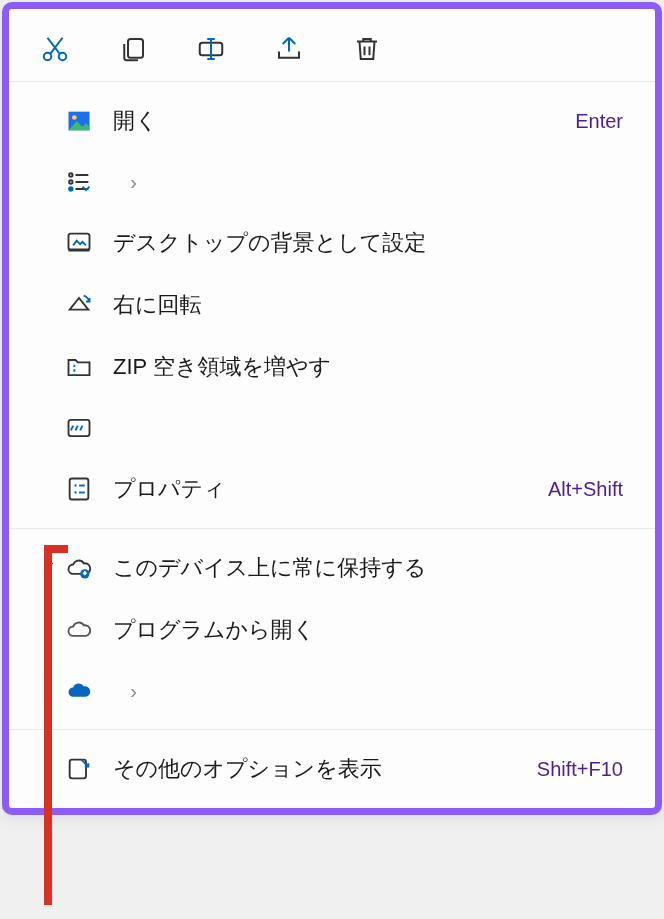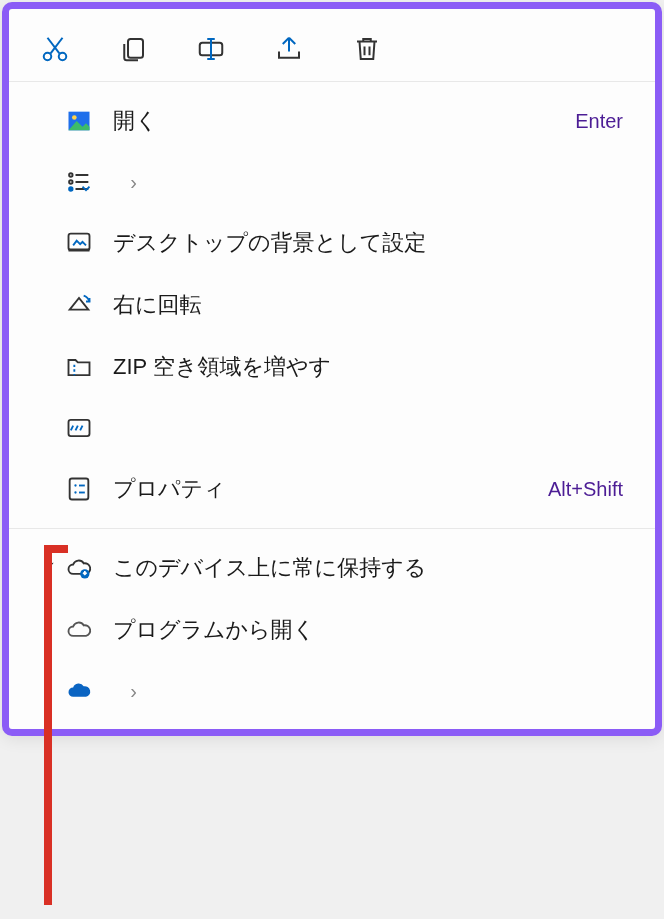--- a/index.html
+++ b/index.html
@@ -260,16 +260,29 @@
       <span class="icon-col">
         <svg width="28" height="28" viewBox="0 0 24 24">
           <path d="M7 17 a4 4 0 0 1 0-8 a5 5 0 0 1 9-1 a4 4 0 0 1 2 9 Z" fill="#0a64c2"></path>
         </svg>
       </span>
       <span class="chevron-col">›</span>
     </div>
 
   </div>
 
+  <div class="menu-section">
+    <div class="menu-item">
+      <span class="check-col"></span>
+      <span class="icon-col">
+        <svg width="28" height="28" viewBox="0 0 24 24" fill="none" stroke="#333" stroke-width="1.6">
+          <rect x="4" y="4" width="14" height="16" rx="2"></rect>
+          <path d="M14 4 l6 6 M20 7 l0 3 l-3 0" stroke="#0067c0"></path>
+        </svg>
+      </span>
+      <span class="label-col">その他のオプションを表示</span>
+      <span class="shortcut-col">Shift+F10</span>
+    </div>
+  </div>
 
 </div>
 
 <div class="callout"></div>
 
 </body></html>

